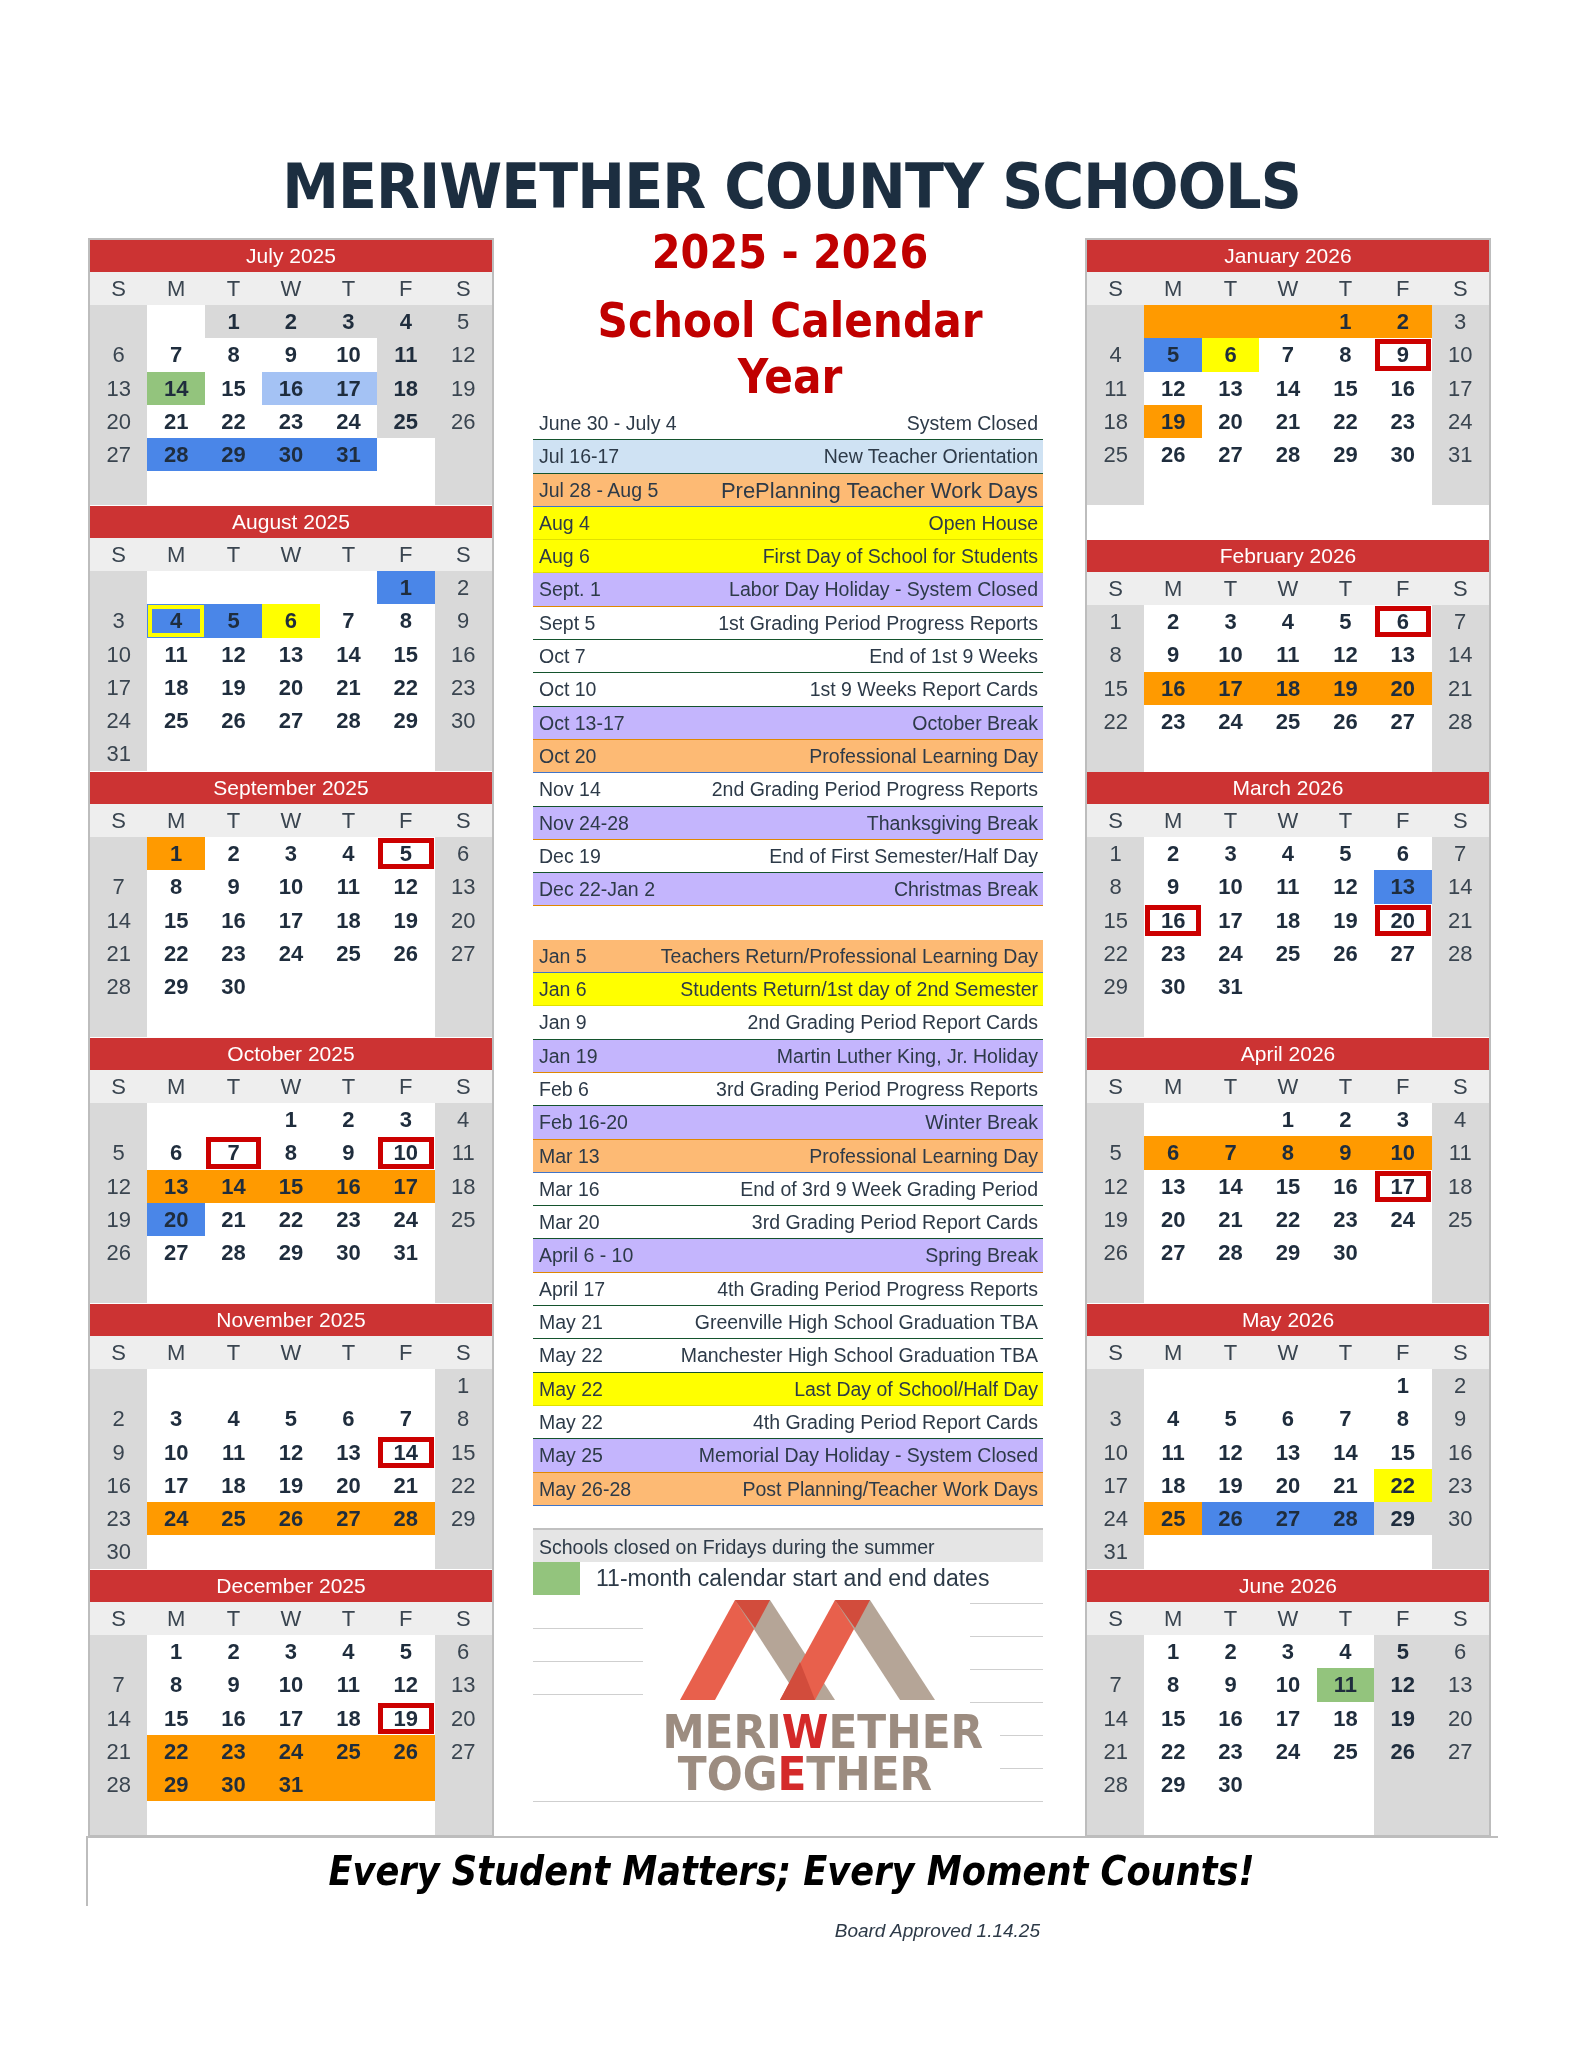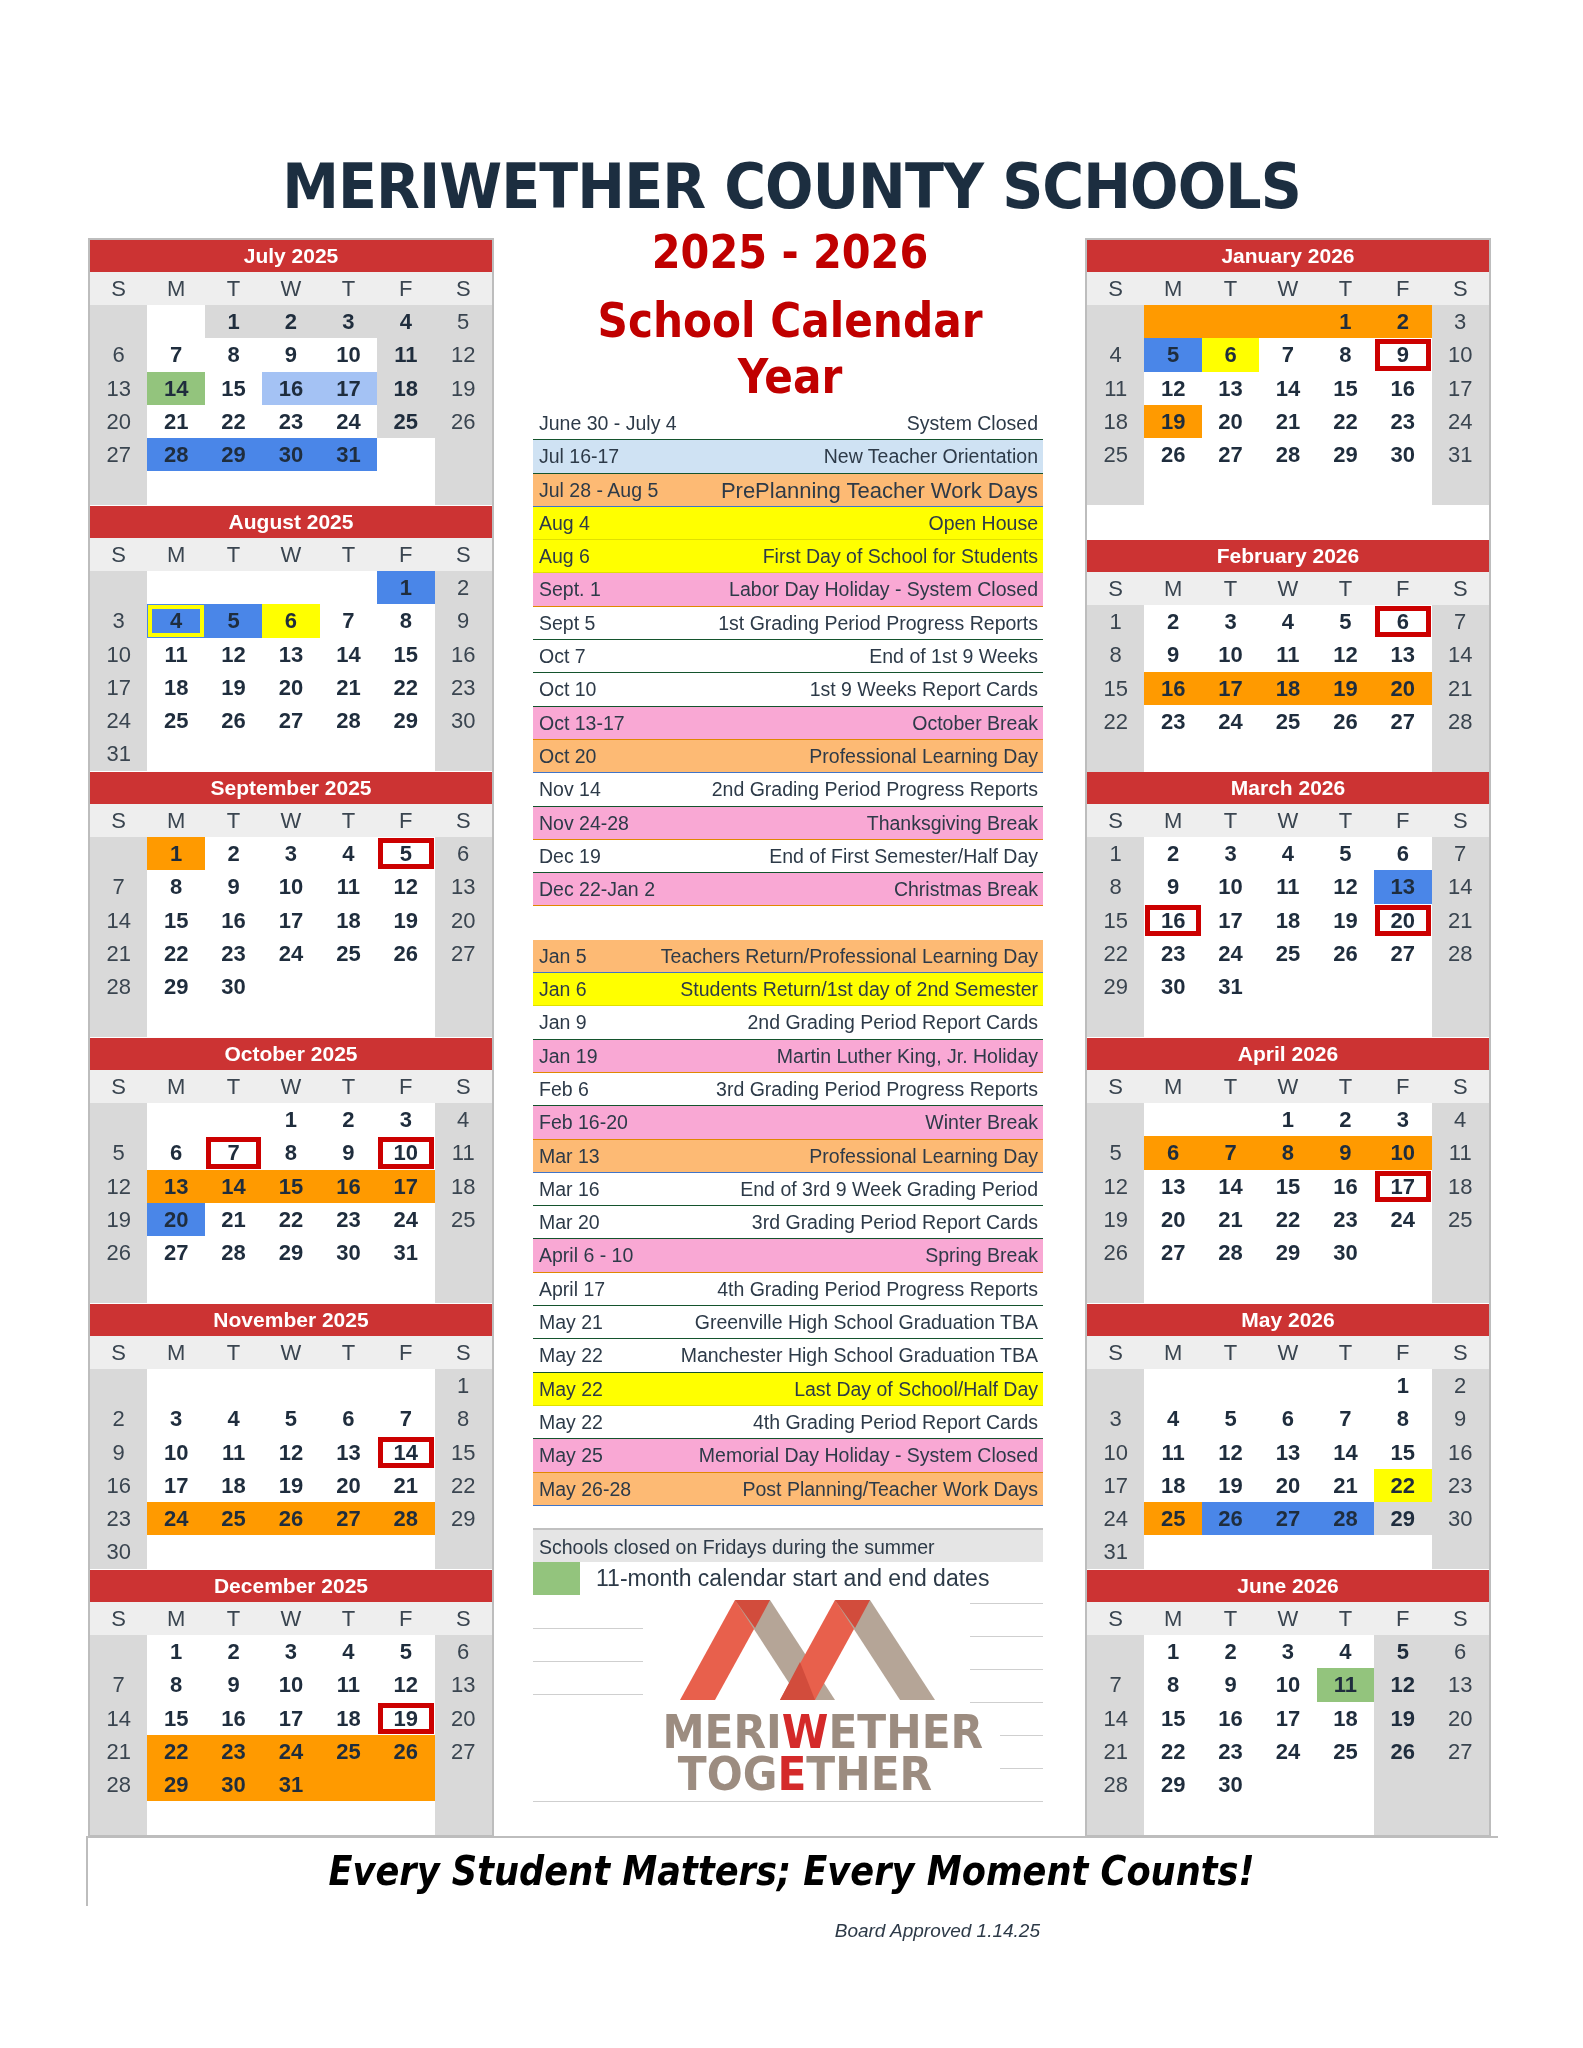--- a/index.html
+++ b/index.html
@@ -21,21 +21,21 @@
   
   .cal-col {
     position: absolute; top: 238px; width: 406px; height: 1598px;
     background: #ffffff; border: 2px solid #bdbdbd;
   }
   .cal-col.left { left: 88px; }
   .cal-col.right { left: 1085px; }
 
   .month { position: absolute; left: 0; width: 402px; }
   .month-header {
-    height: 32px; background: #cc3333; color: #fff; font-weight: bold;
+    height: 32px; background: #cc3333; color: #fff; font-weight: normal;
     font-size: 21px; text-align: center; line-height: 32px;
   }
   .dow-row { display: flex; height: 33px; background: #eeeeee; }
   .dow-row span { flex: 1; text-align: center; font-size: 22px; line-height: 33px; color: #3a4550; }
   .weeks { position: relative; }
   .week { display: flex; height: 33.3px; }
   .day {
     flex: 1; text-align: center; font-size: 22px; line-height: 33px; position: relative;
     font-weight: bold; color: #1f2d3d; background: #ffffff;
   }
@@ -60,21 +60,21 @@
   
   .events { position: absolute; left: 533px; top: 407px; width: 510px; }
   .event {
     display: flex; justify-content: space-between; height: 33.3px; line-height: 33px;
     font-size: 19.5px; color: #2d3a48; padding: 0 5px 0 6px;
     border-bottom: 1px solid #14532d; white-space: nowrap;
   }
   .event .ev-date { flex: none; }
   .event .ev-label { text-align: right; overflow: hidden; }
   .event.small .ev-label { font-size: 22px; }
-  .event.bg-orange { background: #f9a8d4; border-bottom-color: #e08800; }
+  .event.bg-orange { background: #c4b5fd; border-bottom-color: #e08800; }
   .event.bg-blue { background: #fdba74; border-bottom-color: #3f74c8; }
   .event.bg-lightblue { background: #cfe2f3; }
   .event.bg-yellow { background: #ffff00; border-bottom-color: #e0e000; }
   .event.spacer { background: transparent; border-bottom: none; }
 
   .legend { position: absolute; left: 533px; top: 1528px; width: 510px; }
   .legend-row1 {
     height: 34px; background: #e5e5e5; font-size: 19.5px; line-height: 34px; padding-left: 6px;
     color: #2d3a48; border-top: 2px solid #c0c0c0;
   }

